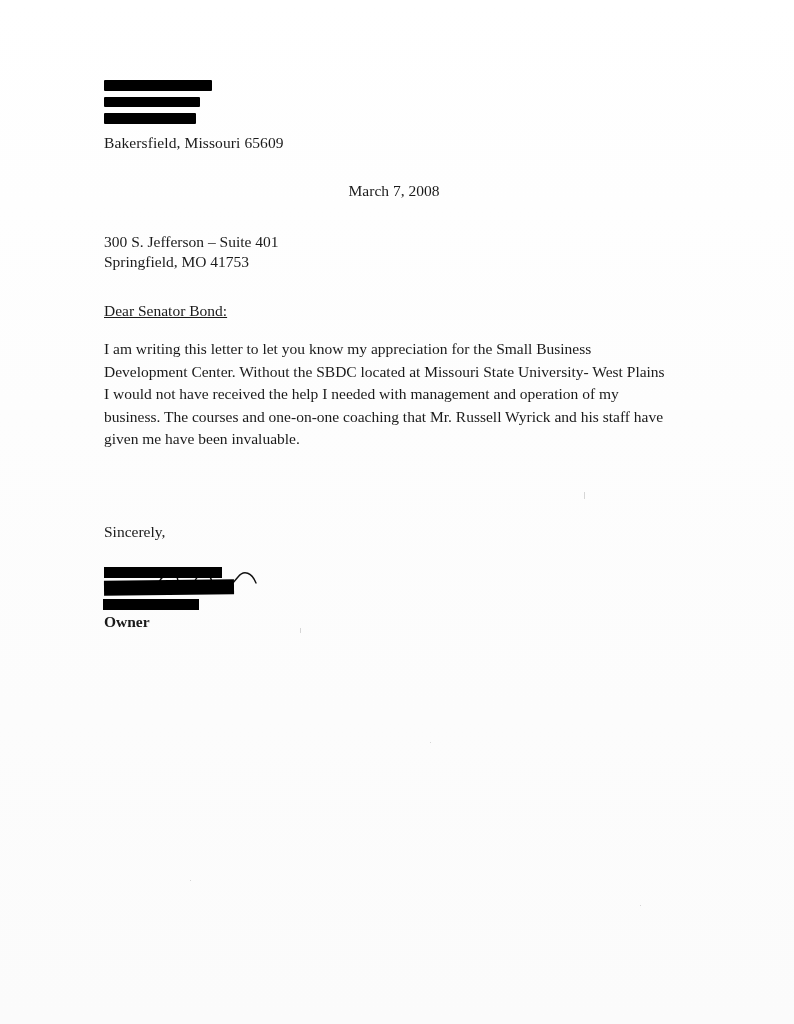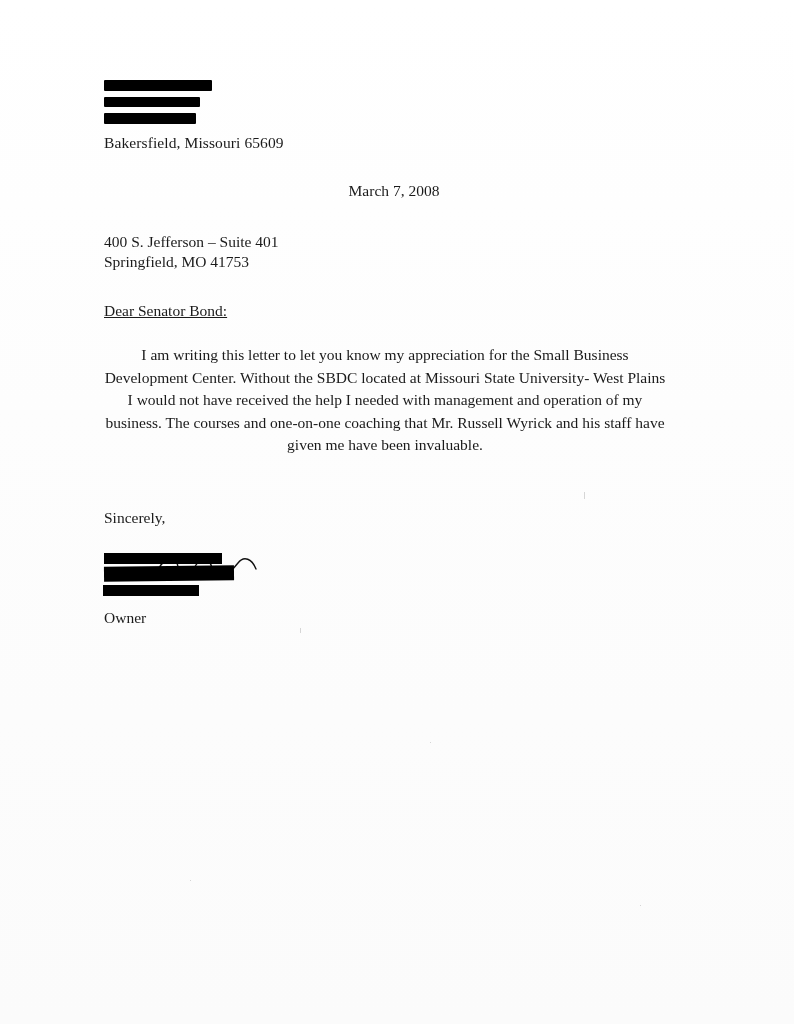--- a/index.html
+++ b/index.html
@@ -63,28 +63,28 @@
   .recipient div {
     font-size: 15.5px;
     line-height: 20px;
   }
   .salutation {
     margin-top: 30px;
     font-size: 15.5px;
     text-decoration: underline;
   }
   .para {
-    margin-top: 24px;
+    margin-top: 18px;
     font-size: 15.5px;
     line-height: 22.5px;
     width: 562px;
-    text-align: center;
+    text-align: left;
   }
   .closing {
-    margin-top: 52px;
+    margin-top: 72px;
     font-size: 15.5px;
   }
   .signature-area {
     margin-top: 26px;
     position: relative;
     height: 62px;
   }
   .sig-redaction-1 {
     position: absolute;
     left: 0px;
@@ -114,22 +114,23 @@
     position: absolute;
     left: 46px;
     top: -4px;
     width: 110px;
     height: 38px;
     pointer-events: none;
   }
   .title {
     position: absolute;
     left: 0px;
-    top: 56px;
+    top: 46px;
     font-size: 15.5px;
+    font-weight: bold;
   }
   .speck {
     position: absolute;
     background: #c8c8c8;
     width: 1px;
     height: 1px;
     border-radius: 50%;
   }
   .tick {
     position: absolute;
@@ -157,21 +158,21 @@
       <div class="redaction r1"></div>
       <div class="redaction r2"></div>
       <div class="redaction r3"></div>
     </div>
 
     <div class="addr-line sender-city">Bakersfield, Missouri 65609</div>
 
     <div class="date">March 7, 2008</div>
 
     <div class="recipient">
-      <div>400 S. Jefferson – Suite 401</div>
+      <div>300 S. Jefferson – Suite 401</div>
       <div>Springfield, MO 41753</div>
     </div>
 
     <div class="salutation">Dear Senator Bond:</div>
 
     <div class="para">I am writing this letter to let you know my appreciation for the Small Business Development Center. Without the SBDC located at Missouri State University- West Plains I would not have received the help I needed with management and operation of my business. The courses and one-on-one coaching that Mr. Russell Wyrick and his staff have given me have been invaluable.</div>
 
 
     <div class="closing">Sincerely,</div>
 

